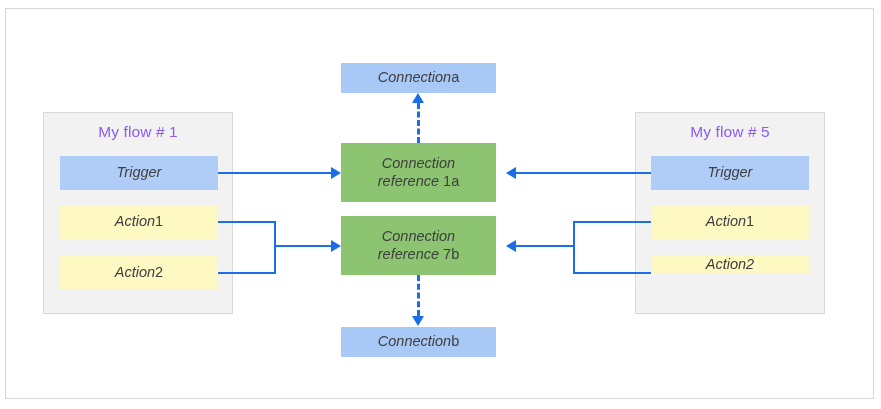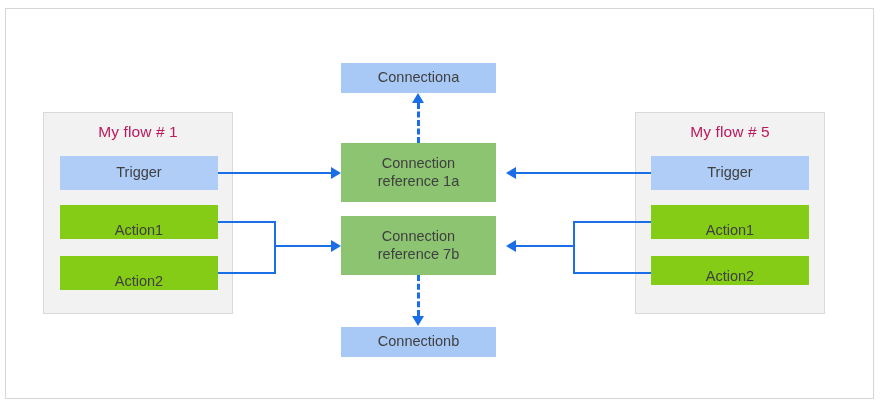--- a/index.html
+++ b/index.html
@@ -36,52 +36,52 @@
   }
   #flow-panel-1 { left: 43px;  top: 112px; width: 190px; height: 202px; }
   #flow-panel-2 { left: 635px; top: 112px; width: 190px; height: 202px; }
   .flow-title {
     position: absolute;
     left: 0;
     top: 10px;
     width: 100%;
     text-align: center;
     font-size: 15.5px;
-    color: #be185d;
+    color: #8b5cf6;
     letter-spacing: .1px;
     white-space: nowrap;
   }
   .node {
     position: absolute;
     box-sizing: border-box;
     display: flex;
     align-items: center;
     justify-content: center;
     color: #3f3f3f;
     font-size: 14.5px;
     line-height: 1.18;
     text-align: center;
     white-space: nowrap;
   }
-  .node .it { }
+  .node .it { font-style: italic; }
   .node .rm { font-style: normal; }
   .step-trigger { background: #afcdf7; }
-  .step-action  { background: #84cc16; align-items: flex-end; }
+  .step-action  { background: #fef9c3; }
   .conn-box     { background: #a8c8f5; }
   .ref-box      { background: #8cc471; }
   .ref-box .lbl { display: block; }
 
   
   #flow1-trigger  { left: 60px;  top: 156px; width: 158px; height: 34px; }
   #flow1-action1  { left: 60px;  top: 205px; width: 158px; height: 34px; }
   #flow1-action2  { left: 60px;  top: 256px; width: 158px; height: 34px; }
   
   #flow2-trigger  { left: 651px; top: 156px; width: 158px; height: 34px; }
   #flow2-action1  { left: 651px; top: 205px; width: 158px; height: 34px; }
-  #flow2-action2  { left: 651px; top: 256px; width: 158px; height: 29px; }
+  #flow2-action2  { left: 651px; top: 256px; width: 158px; height: 18px; }
   
   #connection-a   { left: 341px; top: 63px;  width: 155px; height: 30px; }
   #connection-b   { left: 341px; top: 327px; width: 155px; height: 30px; }
   
   #ref-1a         { left: 341px; top: 143px; width: 155px; height: 59px; flex-direction: column; }
   #ref-1b         { left: 341px; top: 216px; width: 155px; height: 59px; flex-direction: column; }
 
   
   .ln {
     position: absolute;

